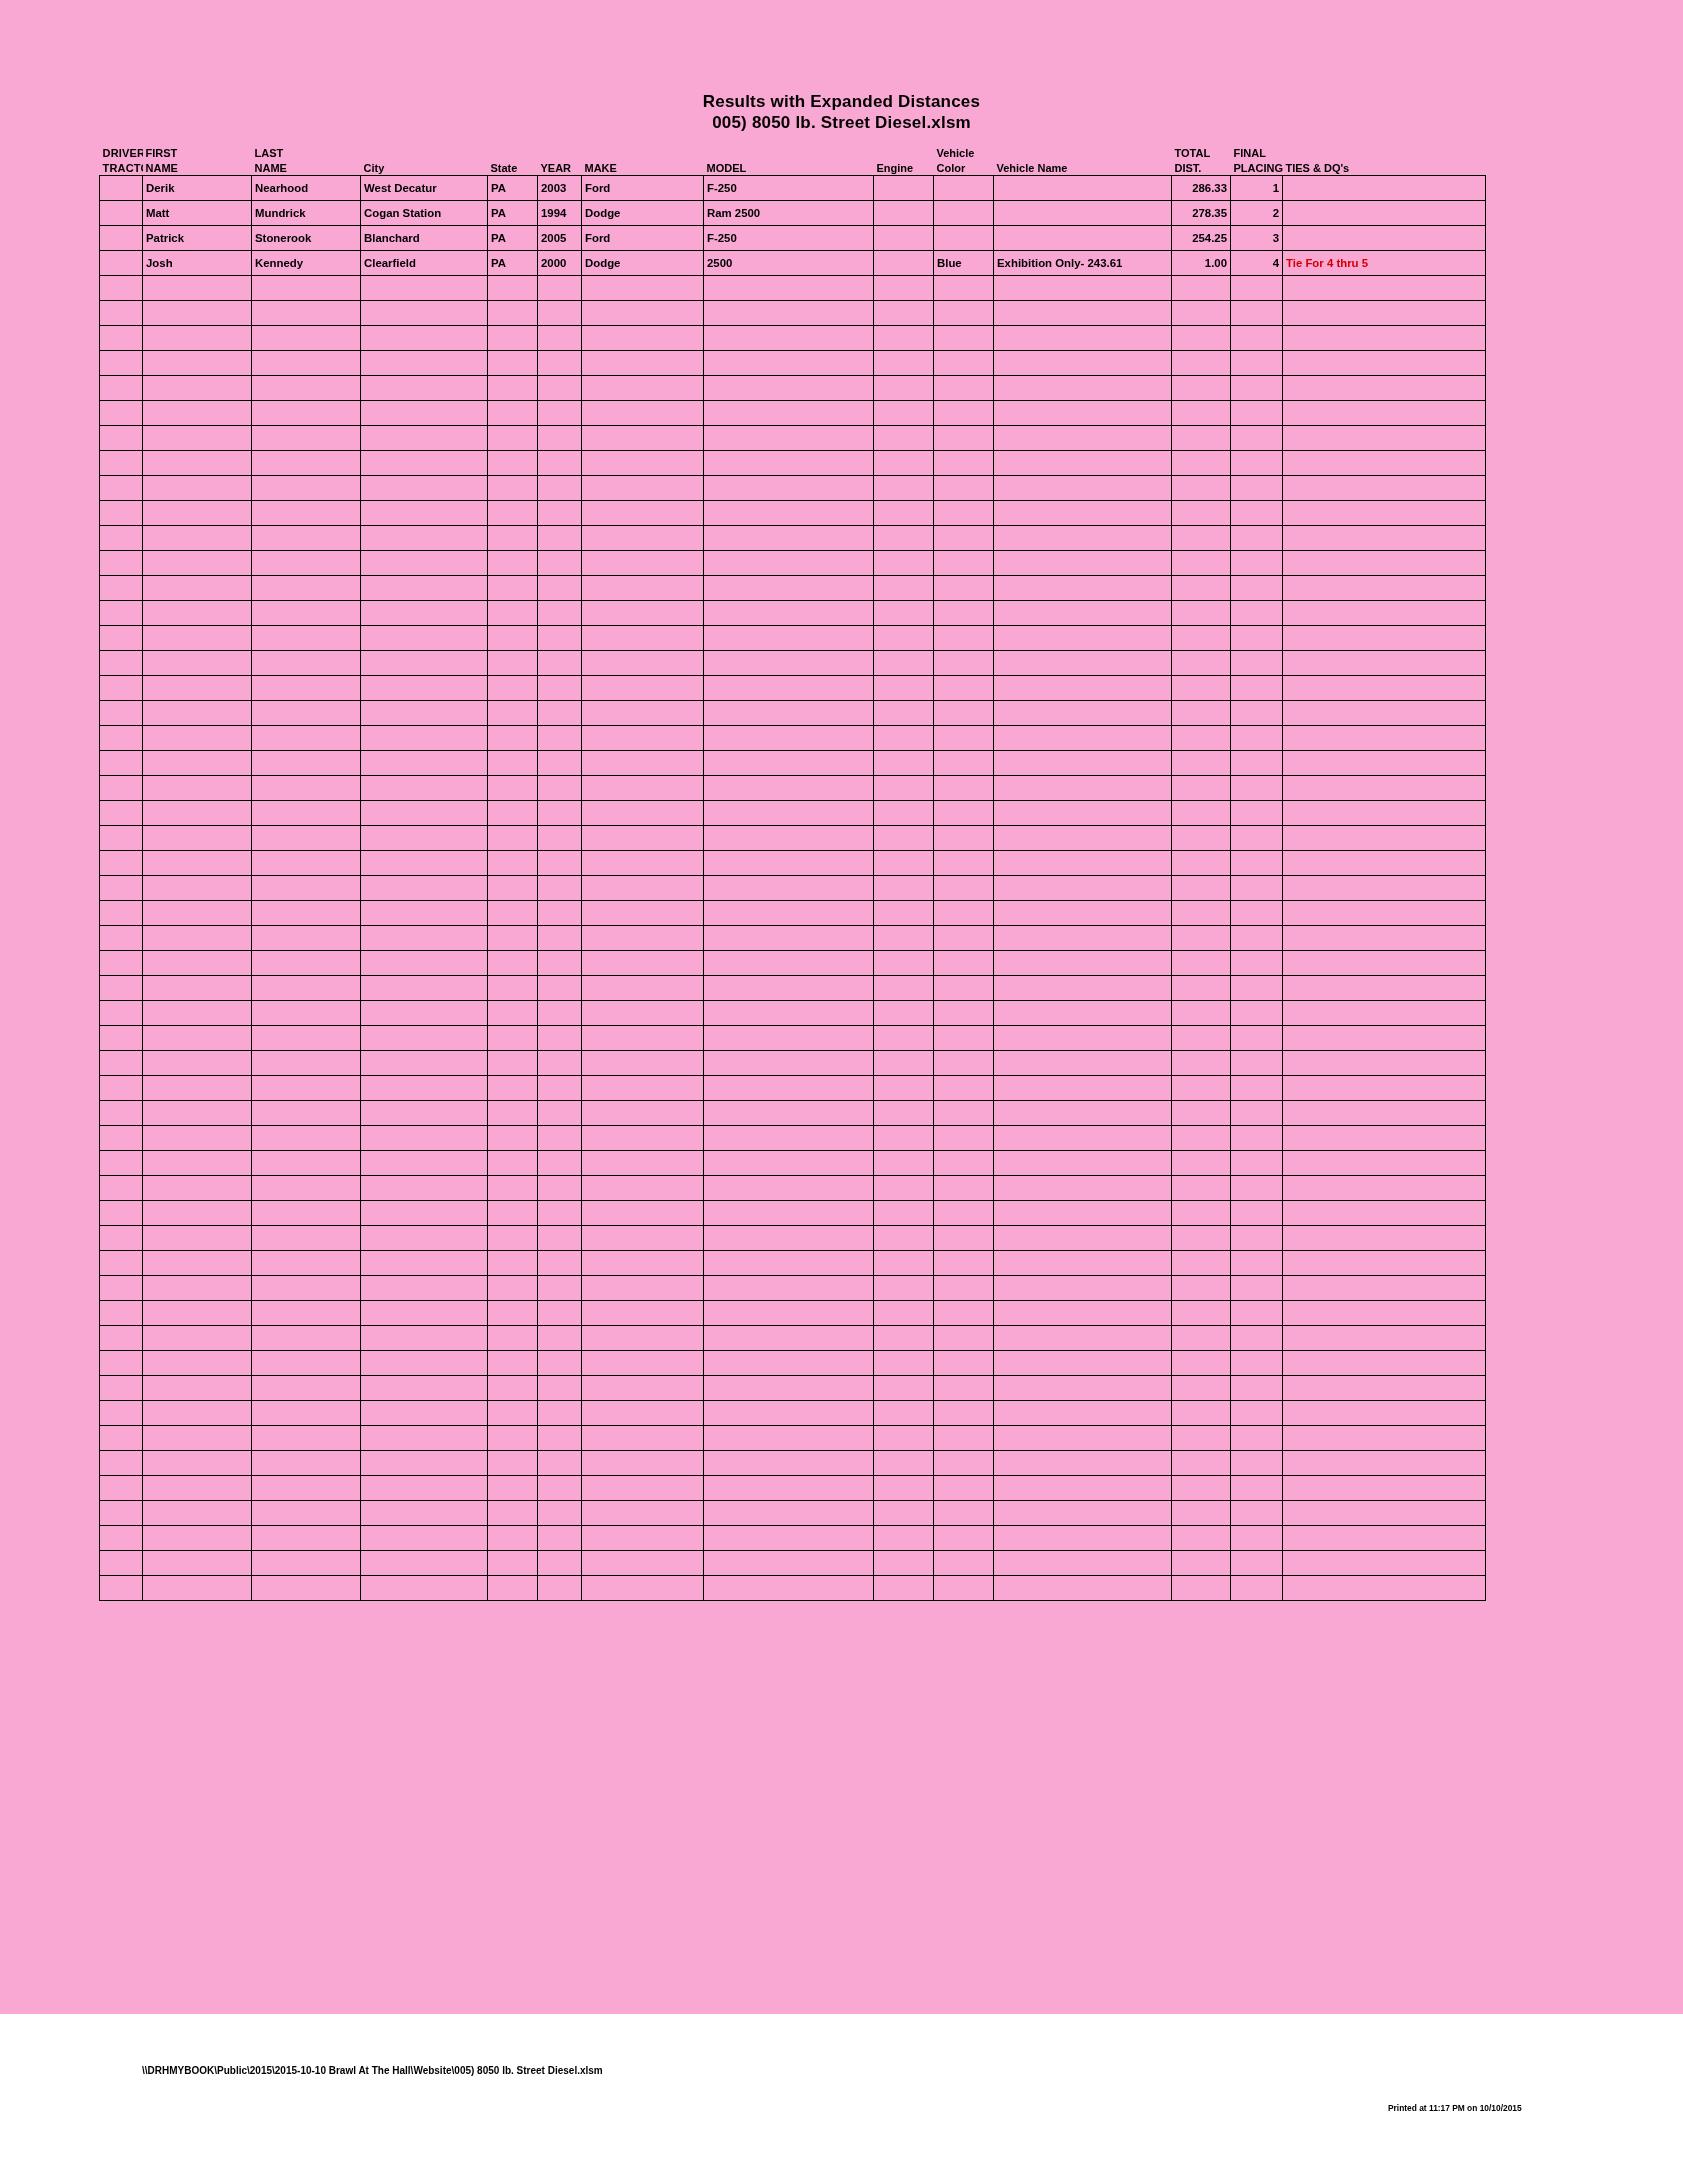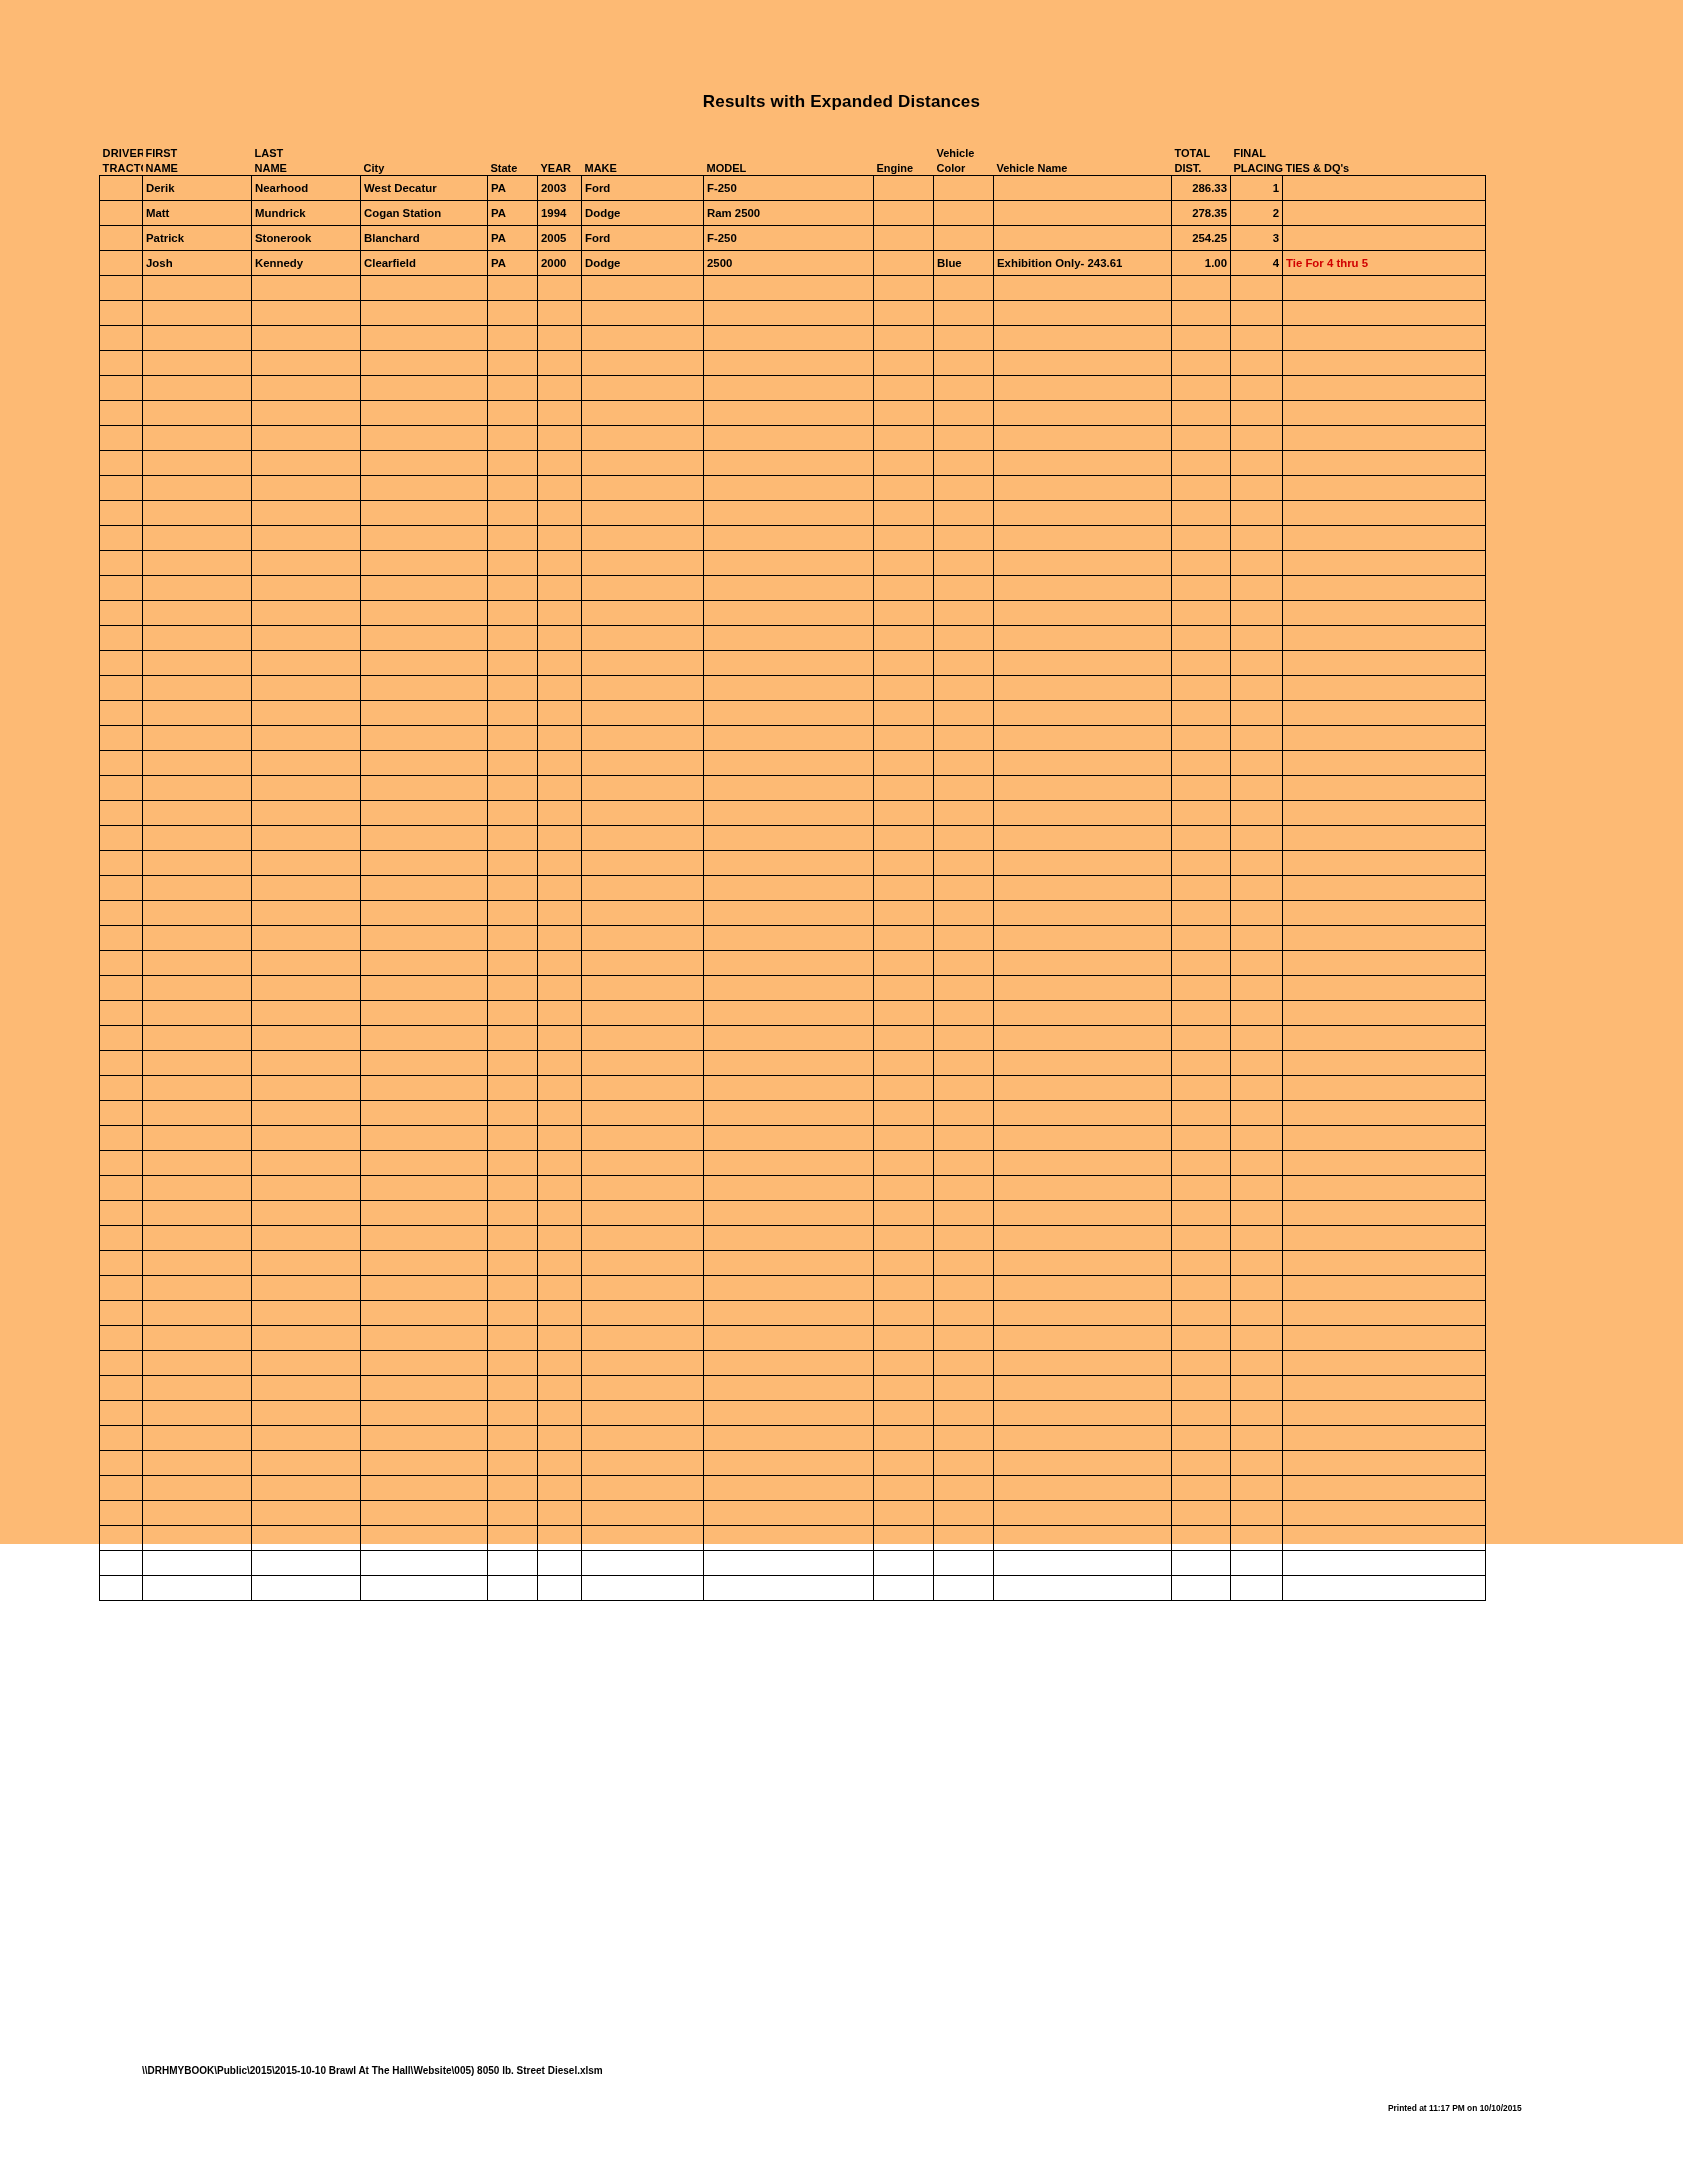--- a/index.html
+++ b/index.html
@@ -12,22 +12,22 @@
     height: 2178px;
     font-family: "Liberation Sans", sans-serif;
     color: #000000;
     position: relative;
     overflow: hidden;
   }
   .page {
     position: absolute;
     left: 0; top: 0;
     width: 1683px;
-    height: 1544px;
-    background: #fdba74;
+    height: 2014px;
+    background: #f9a8d4;
   }
   .title-block {
     text-align: center;
     margin-top: 91px;
   }
   .title-line1 {
     font-size: 17px;
     font-weight: bold;
     letter-spacing: 0.2px;
     line-height: 21px;
@@ -135,20 +135,21 @@
   col.c-place   { width: 52px; }
   col.c-ties   { width: 203px; }
 </style>
 </head>
 <body>
 
 <div class="page">
 
   <div class="title-block">
     <div class="title-line1">Results with Expanded Distances</div>
+    <div class="title-line2">005) 8050 lb. Street Diesel.xlsm</div>
   </div>
 
   <div class="sheet-wrap">
     <table class="sheet">
       <colgroup>
         <col class="c-driver">
           <col class="c-first">
           <col class="c-last">
           <col class="c-city">
         <col class="c-state">

